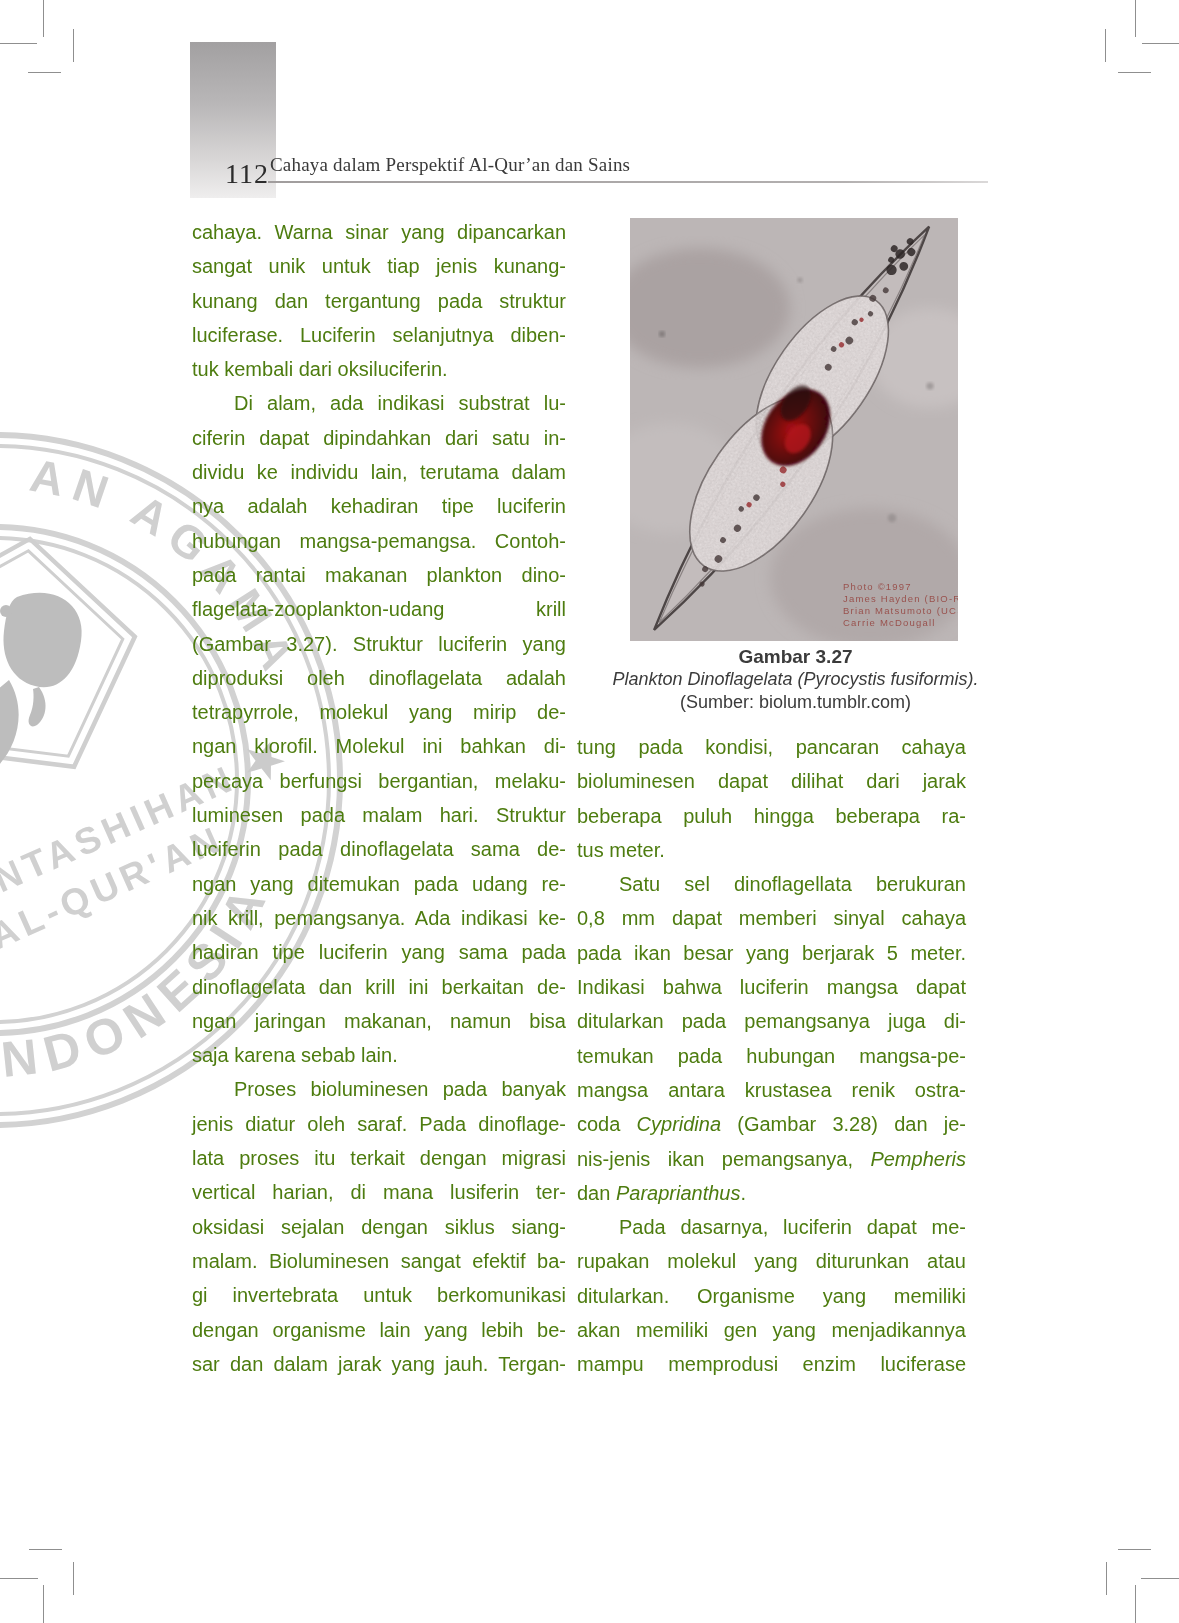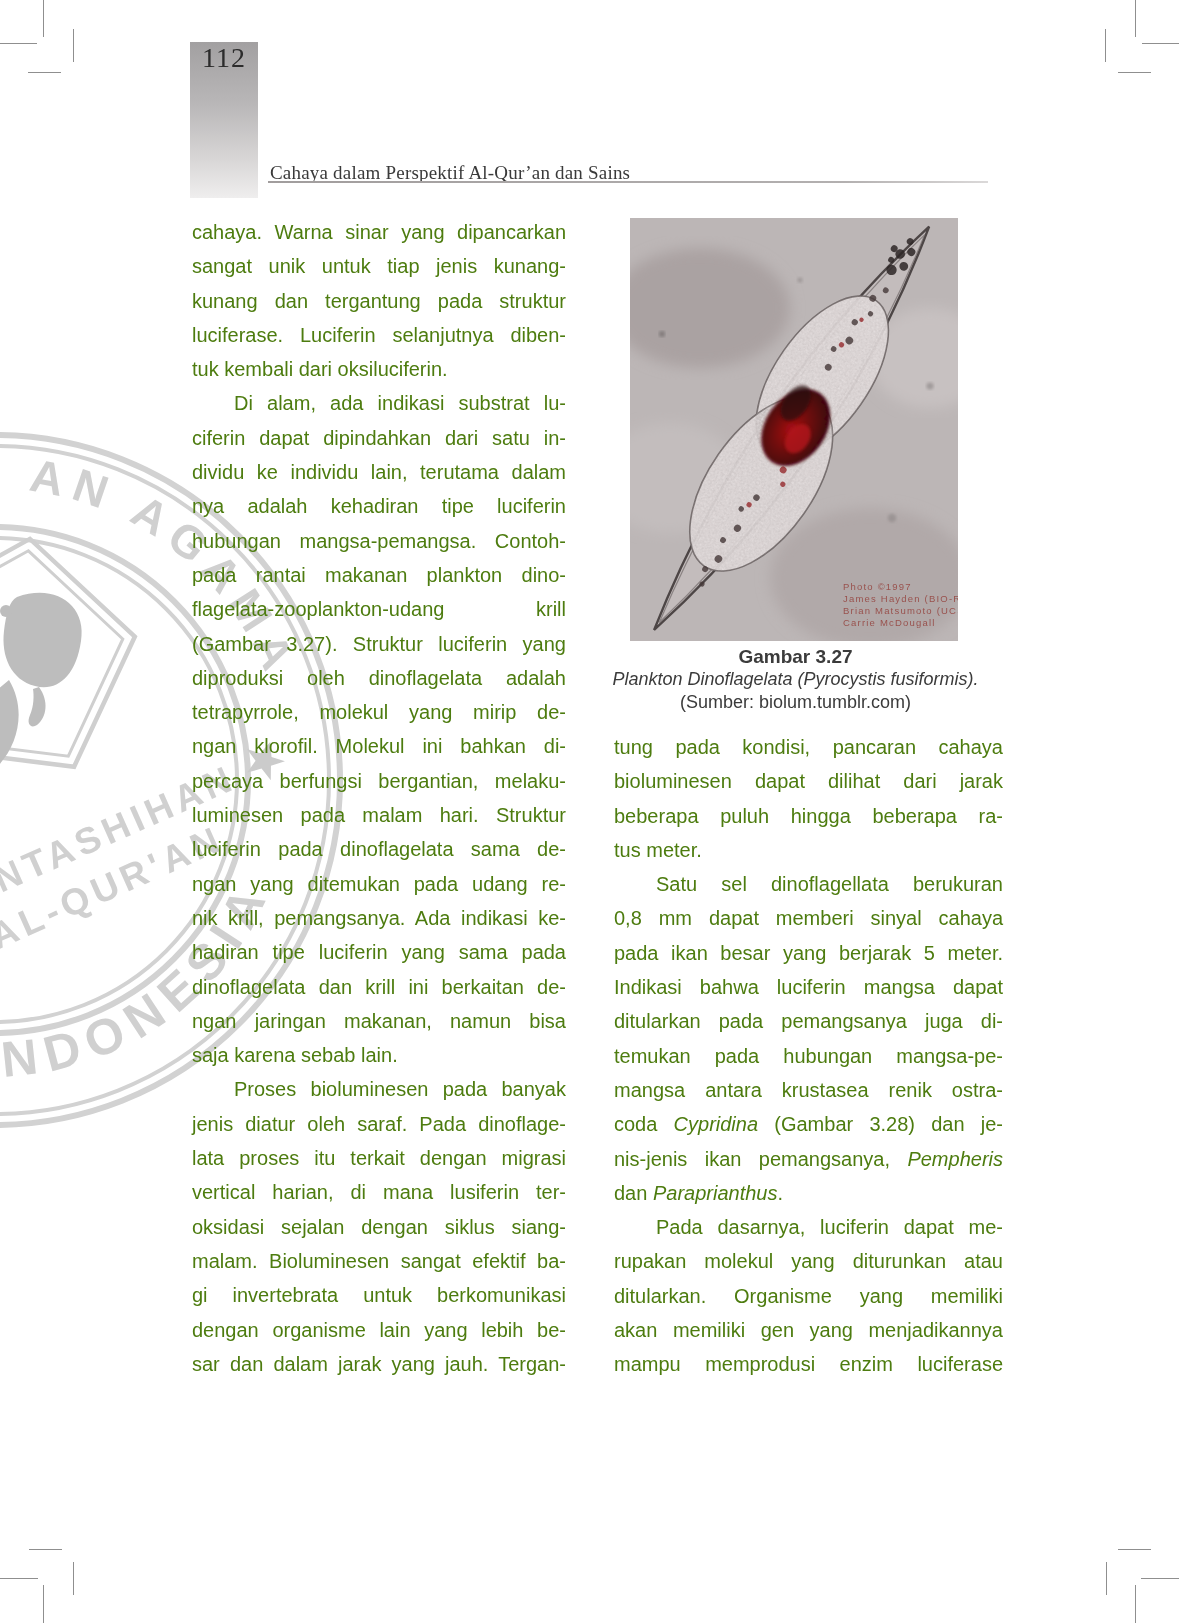--- a/index.html
+++ b/index.html
@@ -6,38 +6,38 @@
   .page{position:relative;width:1179px;height:1623px;background:#ffffff;overflow:hidden;
         font-family:"Liberation Sans",sans-serif;color:#3e3e3e;}
 
   
   .mark{position:absolute;background:#8f8f8f;}
 
   
   .wm{position:absolute;left:-365px;top:425px;width:730px;height:710px;}
 
   
-  .gradbar{position:absolute;left:190px;top:42px;width:68px;height:156px;
+  .gradbar{position:absolute;left:190px;top:42px;width:58px;height:156px;
            background:linear-gradient(to bottom,#a2a0a1 0%,#b9b7b8 40%,#d8d6d6 75%,#efeeee 100%);
-           display:flex;align-items:flex-start;justify-content:center;}
+           display:flex;align-items:flex-end;justify-content:center;padding-left:28px;}
   .pagenum{font-family:"Liberation Serif",serif;font-size:28px;color:#2c2c2c;
            letter-spacing:1px;padding-bottom:8px;}
   .runhead{position:absolute;left:270px;top:154px;font-family:"Liberation Serif",serif;
-           font-size:19px;color:#3a3a3a;letter-spacing:.2px;margin-top:8px;}
+           font-size:19px;color:#3a3a3a;letter-spacing:.2px;}
   .hrule{position:absolute;left:268px;top:181px;width:720px;height:2px;
          background:linear-gradient(to right,#a19d9d,#b3b0b0 80%,#dbd9d9 100%);}
 
   
   .col{position:absolute;font-size:20px;color:#4d7c0f;}
   .ln{height:34.3px;line-height:34.3px;text-align:justify;text-align-last:justify;
       white-space:nowrap;overflow:visible;}
   .ln.last{text-align-last:left;}
   .ln.ind{text-indent:42px;}
   #col-left{left:192px;top:215px;width:374px;}
-  #col-right-text{left:614px;top:730px;width:389px;}
+  #col-right-text{left:577px;top:730px;width:389px;}
 
   
   .photo{position:absolute;left:630px;top:218px;width:328px;height:423px;}
   .caption{position:absolute;left:601px;top:645px;width:389px;text-align:center;
            font-size:18px;line-height:23px;color:#3b3b3b;}
   .caption .cb{font-weight:bold;font-size:19px;}
   .caption .ci{font-style:italic;}
 </style>
 </head>
 <body>

